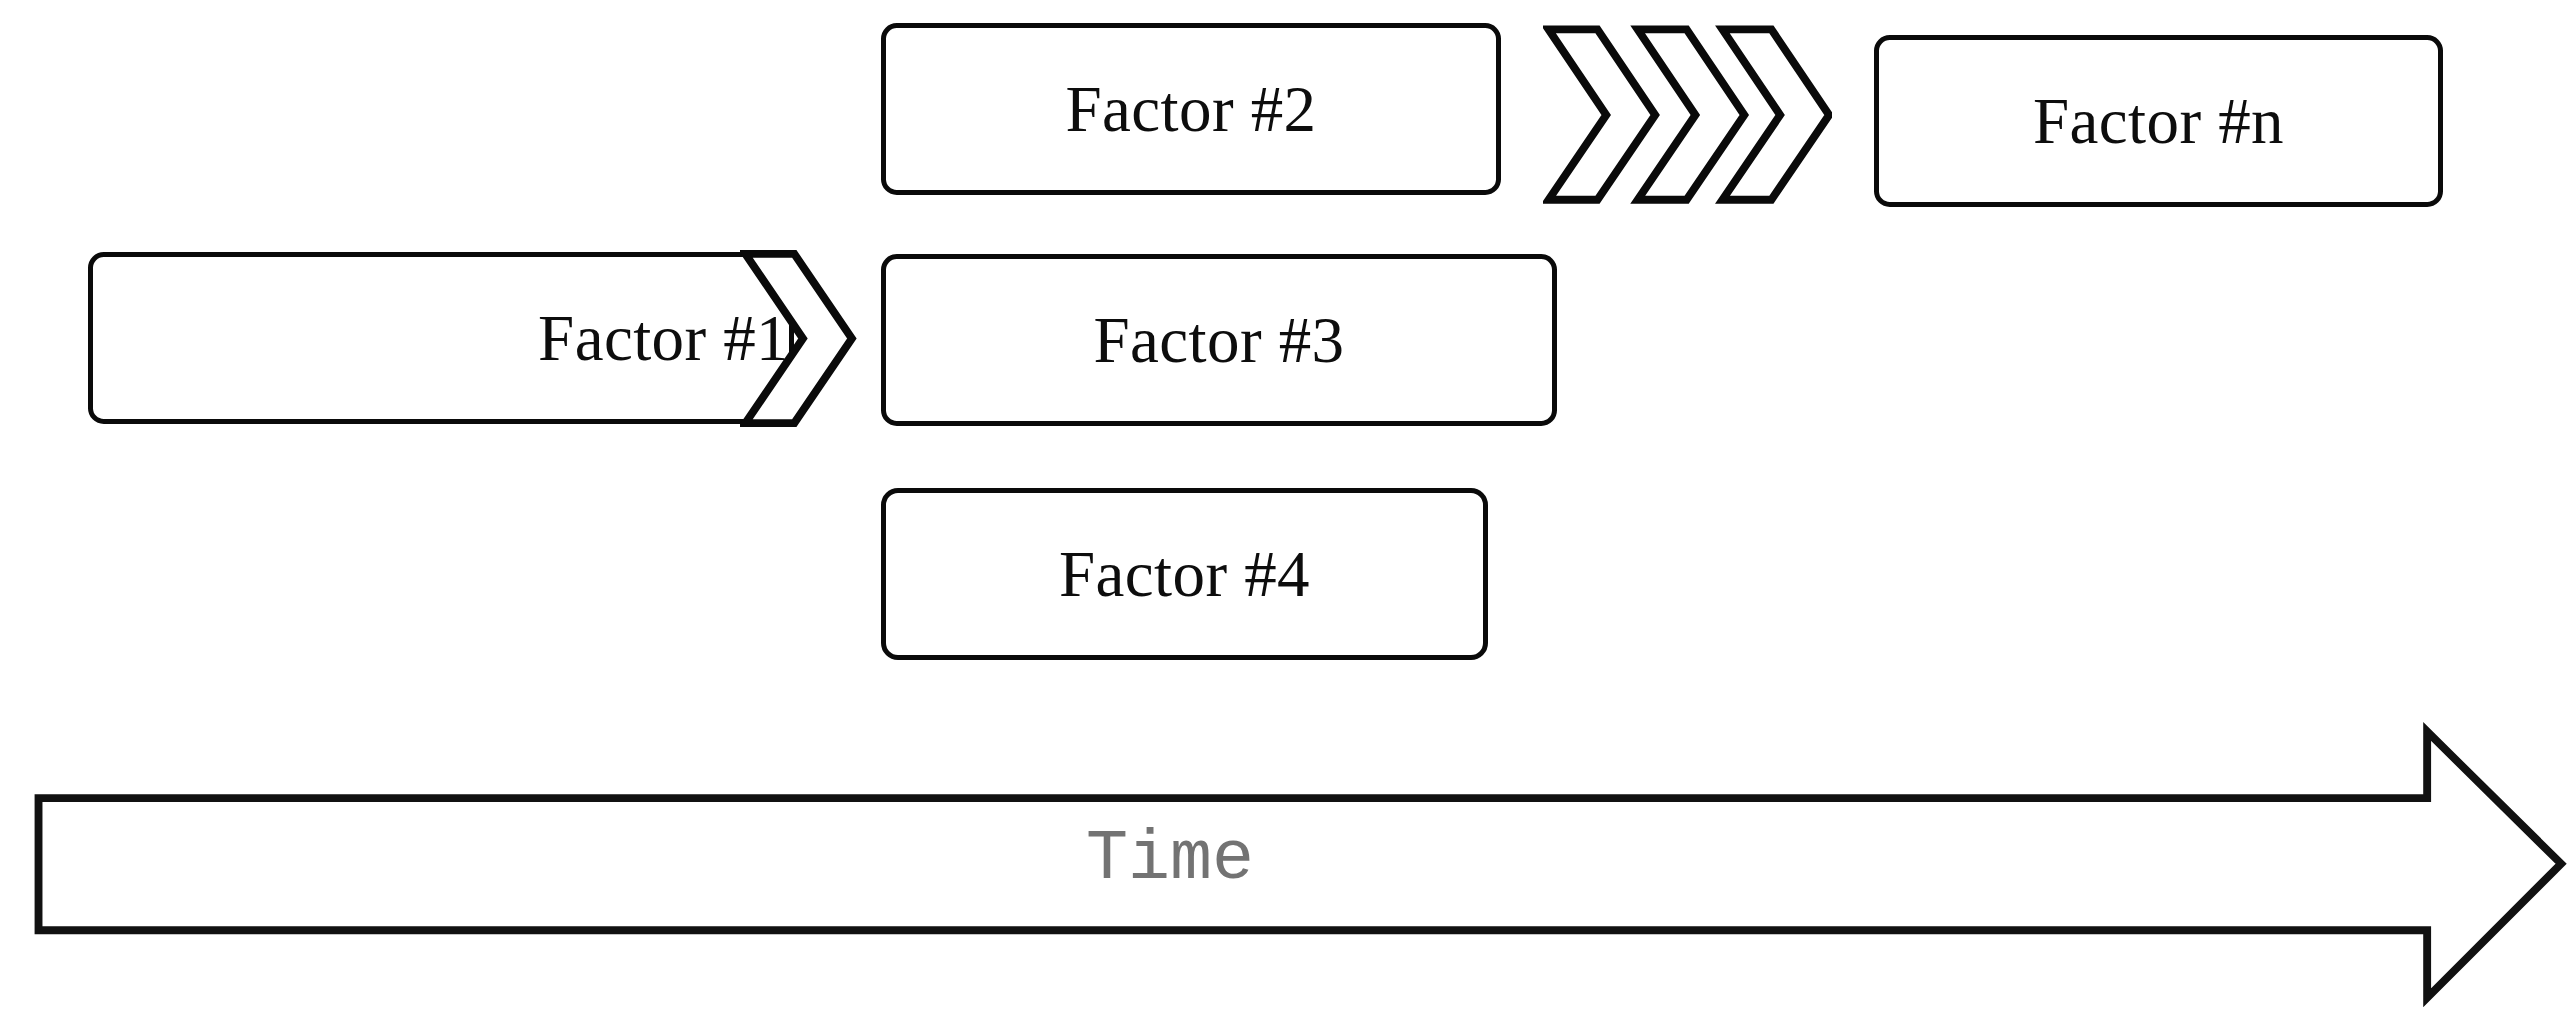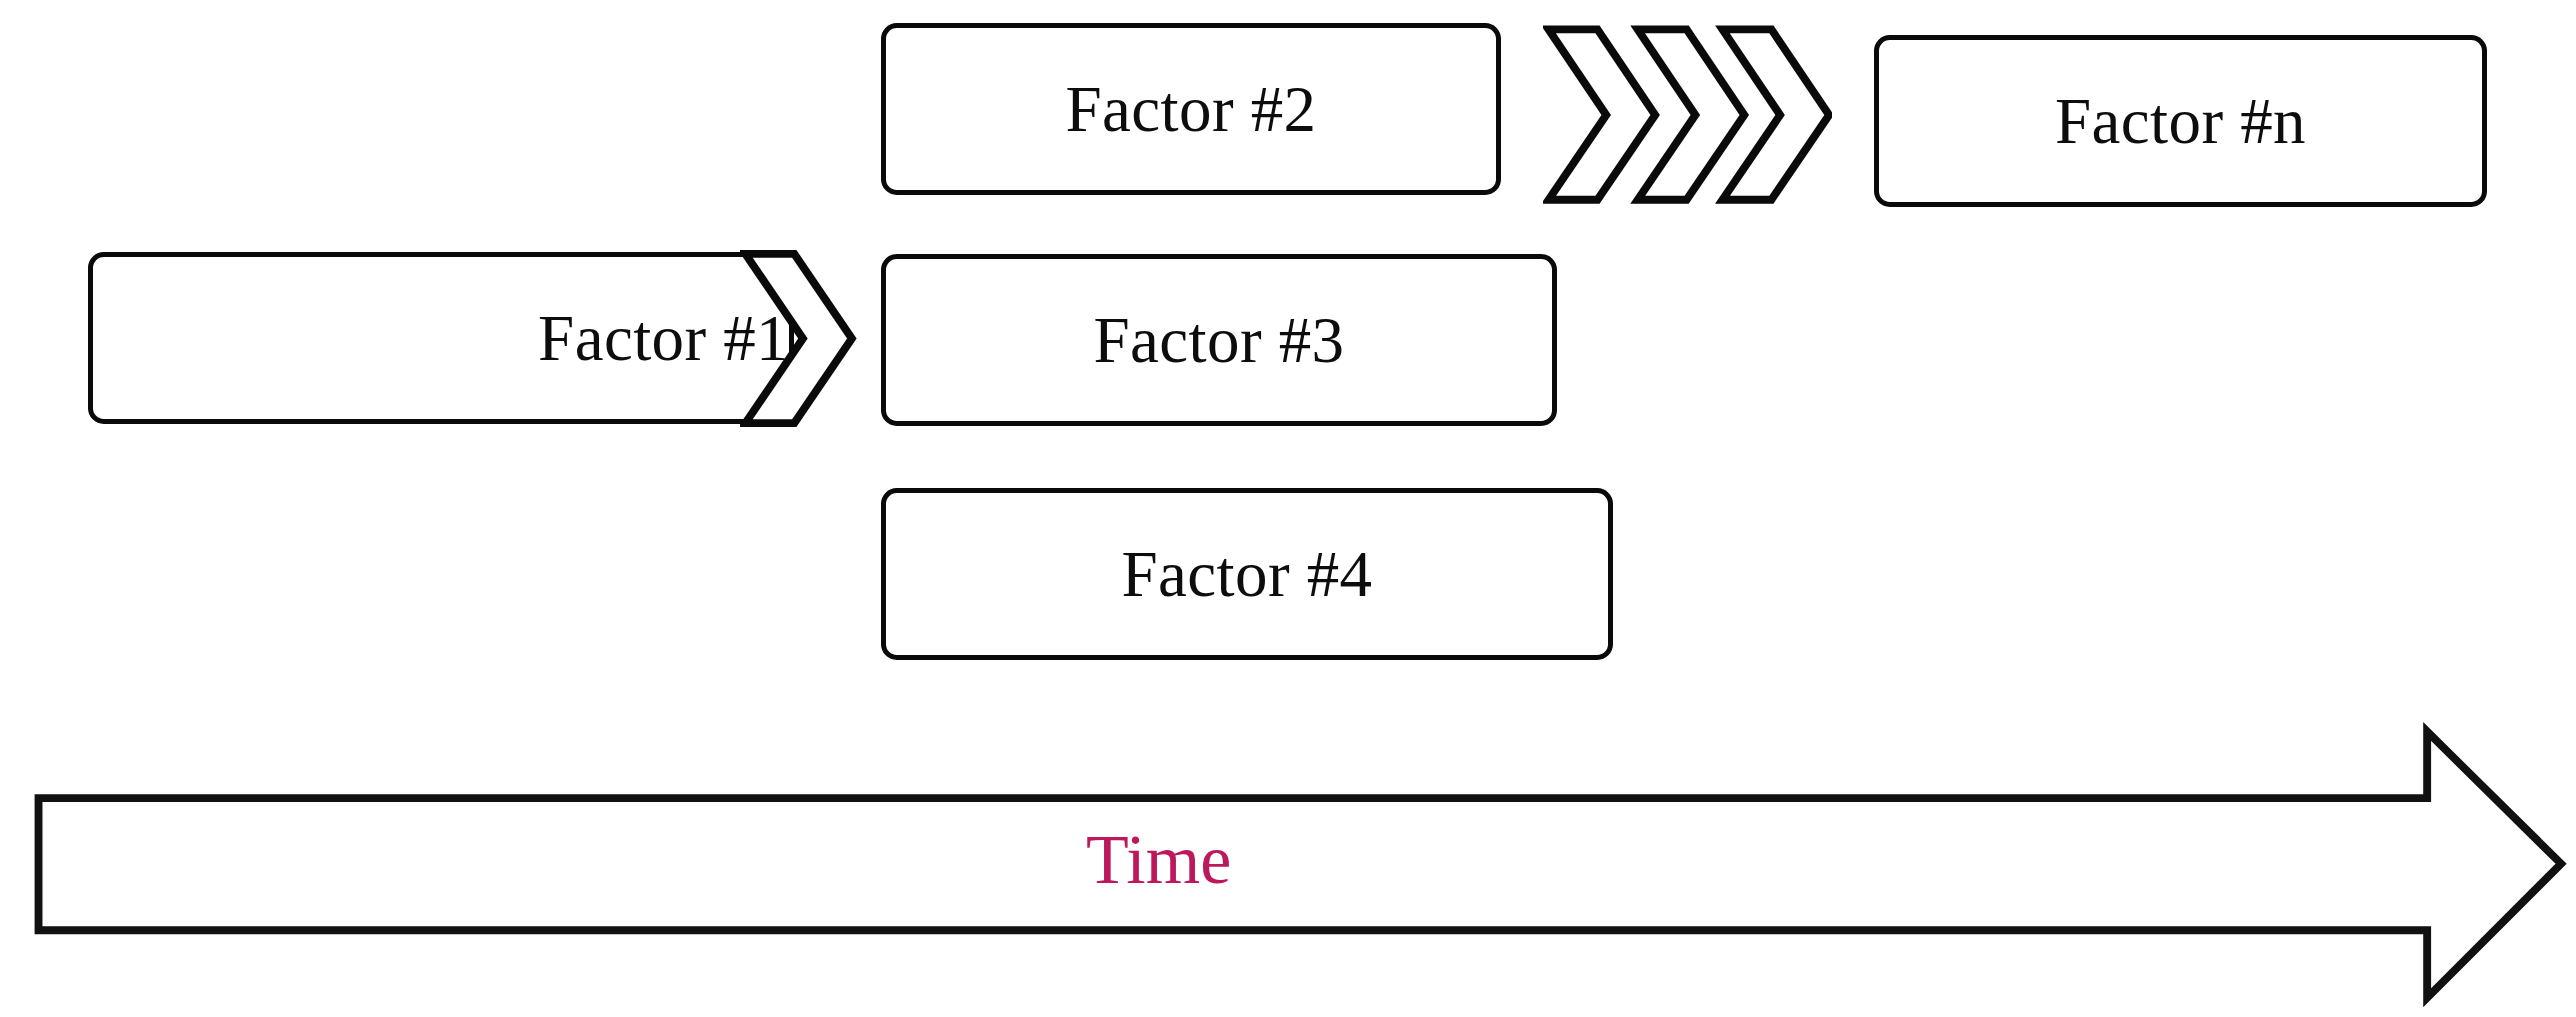--- a/index.html
+++ b/index.html
@@ -42,24 +42,24 @@
   }
   .time-arrow {
     position: absolute;
     left: 0;
     top: 700px;
     width: 2576px;
     height: 317px;
   }
   .time-label {
     position: absolute;
-    font-family: Liberation Serif, serif;
+    font-family: Liberation Mono, monospace;
     font-size: 70px;
     line-height: 1;
-    color: #be185d;
+    color: #737373;
     white-space: nowrap;
   }
 </style>
 </head>
 <body>
 
 <div id="canvas">
 
   <div class="factor-box" style="left:88px; top:252px; width:706px; height:172px;justify-content:flex-end;">
     <span class="factor-label">Factor #1</span>
@@ -72,33 +72,33 @@
   </div>
 
   <div class="factor-box" style="left:881px; top:23px; width:620px; height:172px;text-align:center;">
     <span class="factor-label">Factor #2</span>
   </div>
 
   <div class="factor-box" style="left:881px; top:254px; width:676px; height:172px;">
     <span class="factor-label">Factor #3</span>
   </div>
 
-  <div class="factor-box" style="left:881px; top:488px; width:732px; height:172px;">
+  <div class="factor-box" style="left:881px; top:488px; width:607px; height:172px;border-radius:17px;">
     <span class="factor-label">Factor #4</span>
   </div>
 
   <div class="chevron-group" style="left:1543px; top:24.5px; width:289px; height:180px;">
     <svg width="289" height="180" viewBox="0 0 330 206" xmlns="http://www.w3.org/2000/svg">
       <polygon points="6,5 62,5 128,103 62,200 6,200 72,103" fill="#ffffff" stroke="#0a0a0a" stroke-width="9" stroke-linejoin="miter"></polygon>
       <polygon points="108,5 164,5 230,103 164,200 108,200 174,103" fill="#ffffff" stroke="#0a0a0a" stroke-width="9" stroke-linejoin="miter"></polygon>
       <polygon points="205,5 261,5 327,103 261,200 205,200 271,103" fill="#ffffff" stroke="#0a0a0a" stroke-width="9" stroke-linejoin="miter"></polygon>
     </svg>
   </div>
 
-  <div class="factor-box" style="left:1874px; top:35px; width:613px; height:172px;">
+  <div class="factor-box" style="left:1874px; top:35px; width:569px; height:172px;">
     <span class="factor-label">Factor #n</span>
   </div>
 
   <div class="time-arrow">
     <svg width="2576" height="317" viewBox="0 0 2942 362" xmlns="http://www.w3.org/2000/svg">
       <polygon points="44,112
                        2772,112
                        2772,36
                        2925,187
                        2772,340

